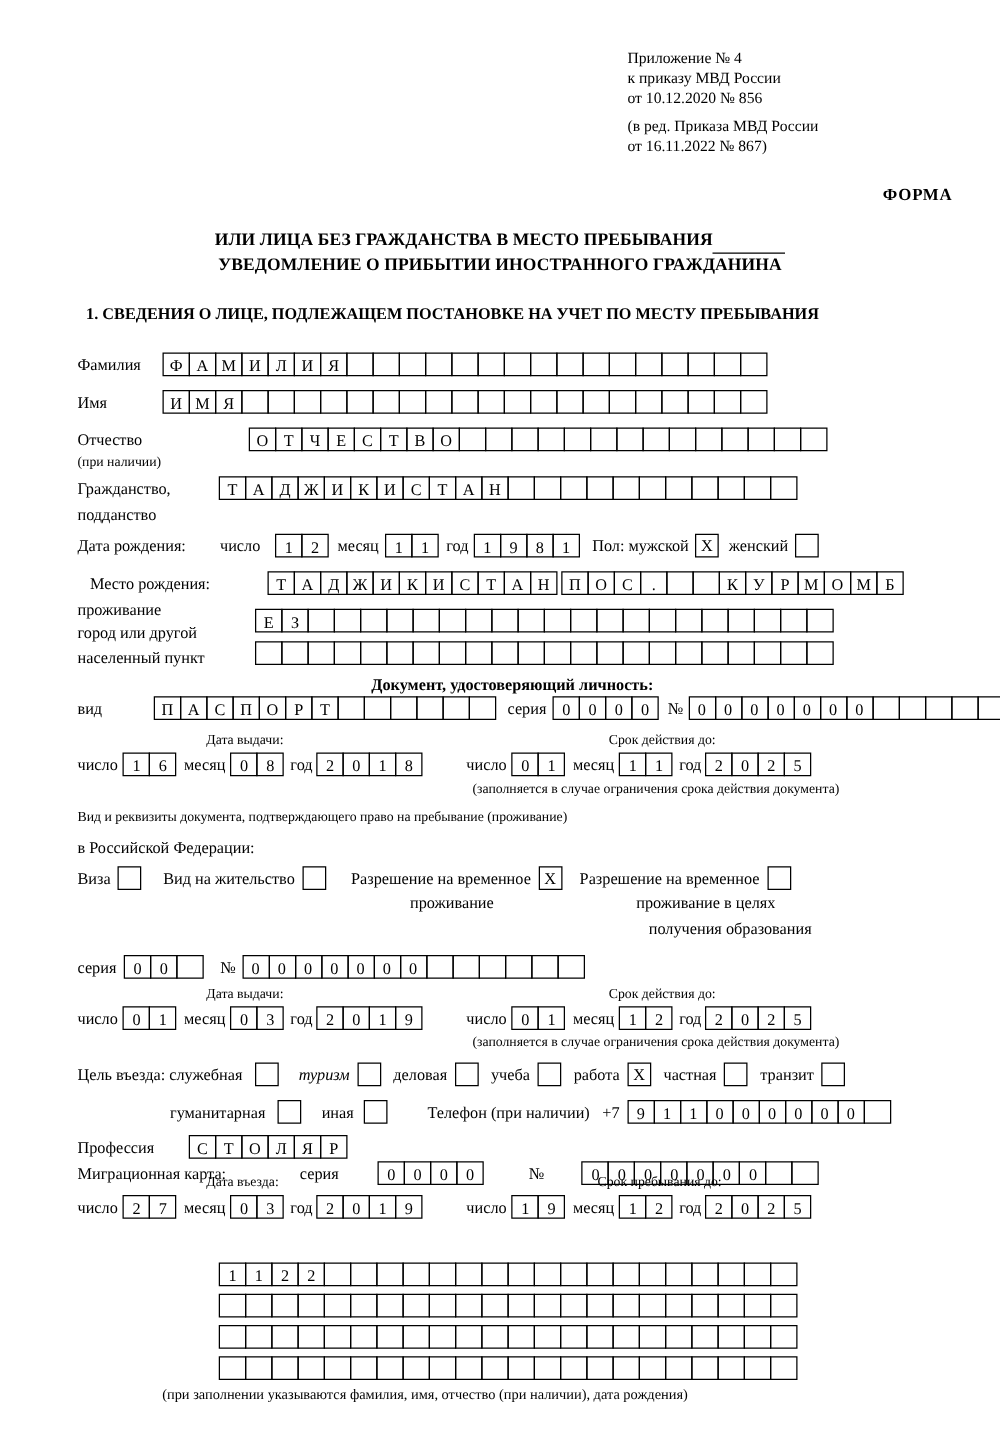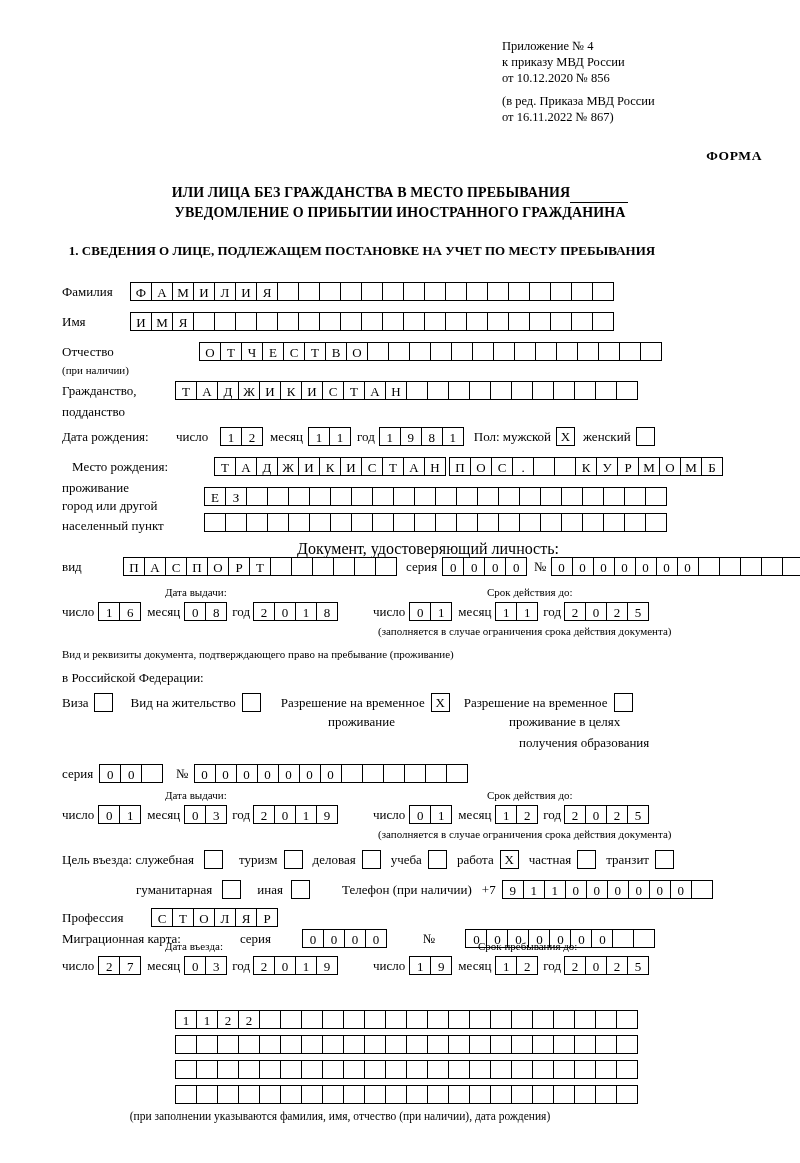--- a/index.html
+++ b/index.html
@@ -75,21 +75,21 @@
   
   .row {
     position: absolute;
     display: flex;
     align-items: center;
     font-size: 13px;
     white-space: nowrap;
   }
   .lbl { font-size: 13px; }
   .lbl-sm { font-size: 11px; }
-  .bold-sm { font-size: 16px; font-weight: normal; }
+  .bold-sm { font-size: 13px; font-weight: bold; }
 
   
   .boxes { display: flex; }
   .bx {
     width: 22px;
     height: 19px;
     border: 1px solid #000;
     margin-right: -1px;
     font-size: 13px;
     line-height: 19px;
@@ -560,21 +560,21 @@
         <span class="bx">5</span>
       </span>
   </div>
   <div class="row" style="top:828px; left:378px;">
     <span class="lbl-sm">(заполняется в случае ограничения срока действия документа)</span>
   </div>
 
   <div class="row" style="top:850px; left:62px;">
     <span class="lbl" style="margin-right:10px;">Цель въезда: служебная</span>
     <span class="chk"></span>
-    <span class="lbl" style="margin:0 6px 0 16px;">туризм</span>
+    <span class="lbl" style="margin:0 6px 0 16px;font-style:italic;">туризм</span>
     <span class="chk"></span>
     <span class="lbl" style="margin:0 6px 0 10px;">деловая</span>
     <span class="chk"></span>
     <span class="lbl" style="margin:0 6px 0 10px;">учеба</span>
     <span class="chk"></span>
     <span class="lbl" style="margin:0 6px 0 10px;">работа</span>
     <span class="chk">X</span>
     <span class="lbl" style="margin:0 6px 0 10px;">частная</span>
     <span class="chk"></span>
     <span class="lbl" style="margin:0 6px 0 10px;">транзит</span>

